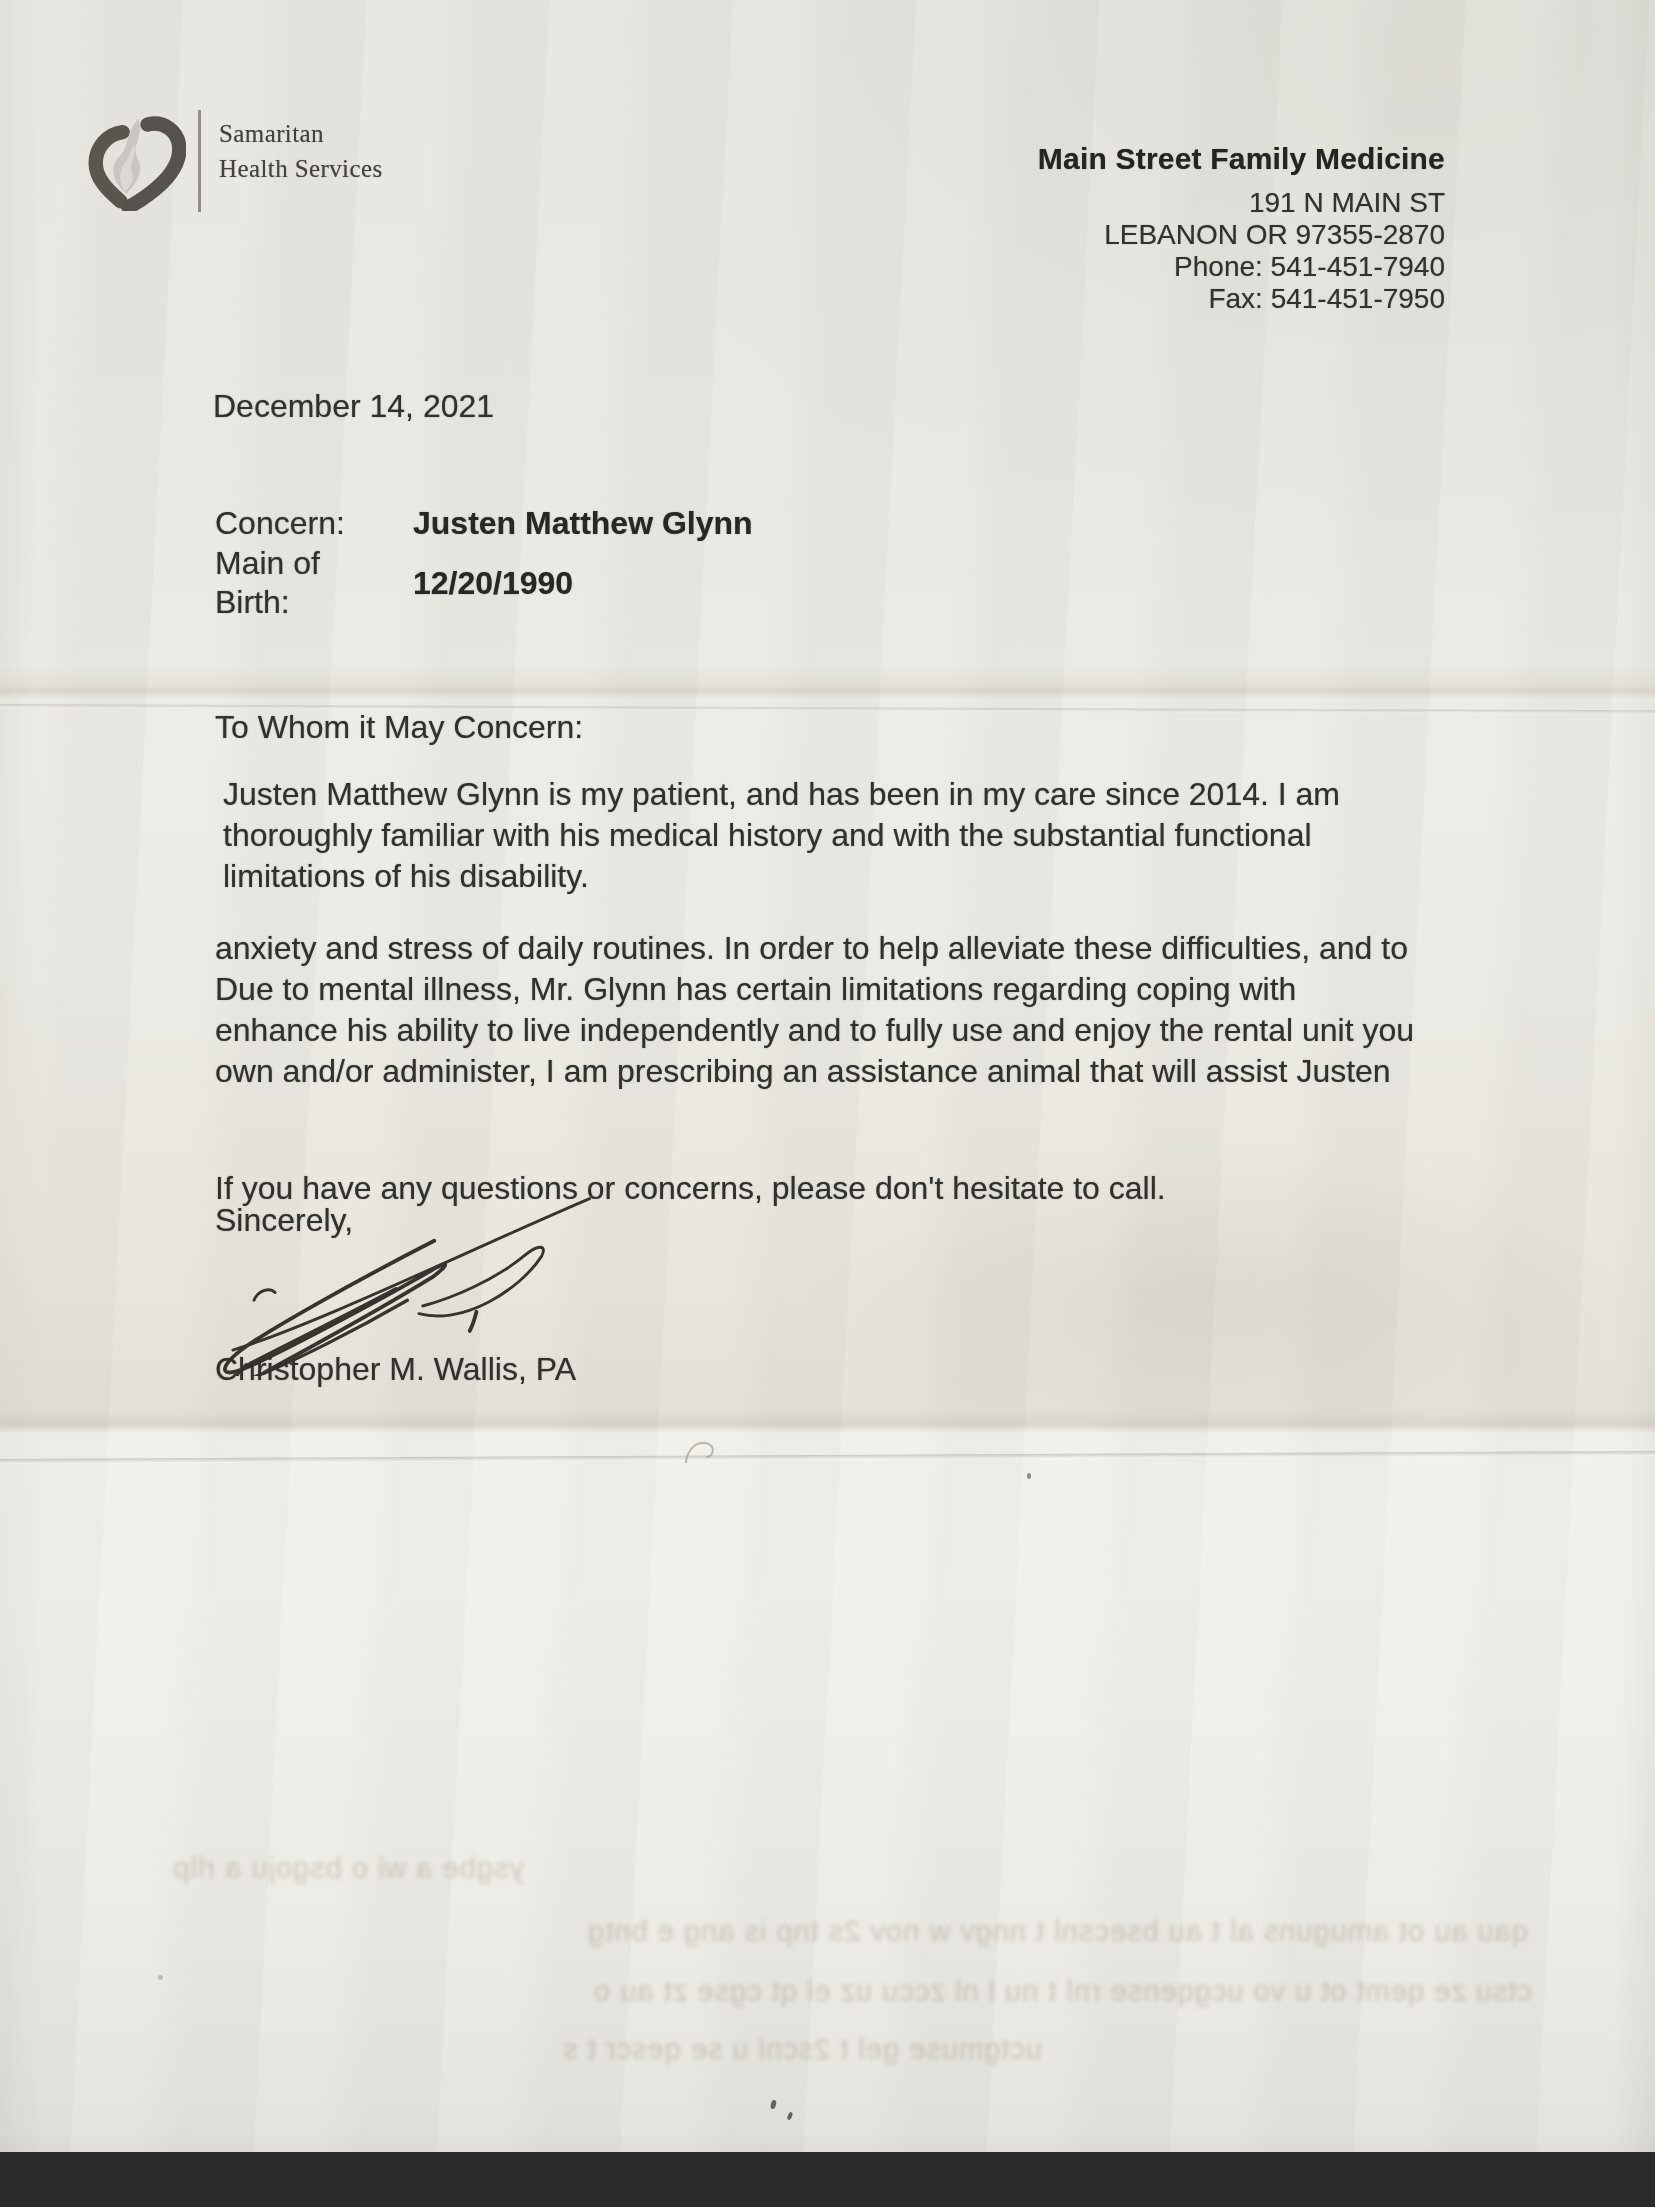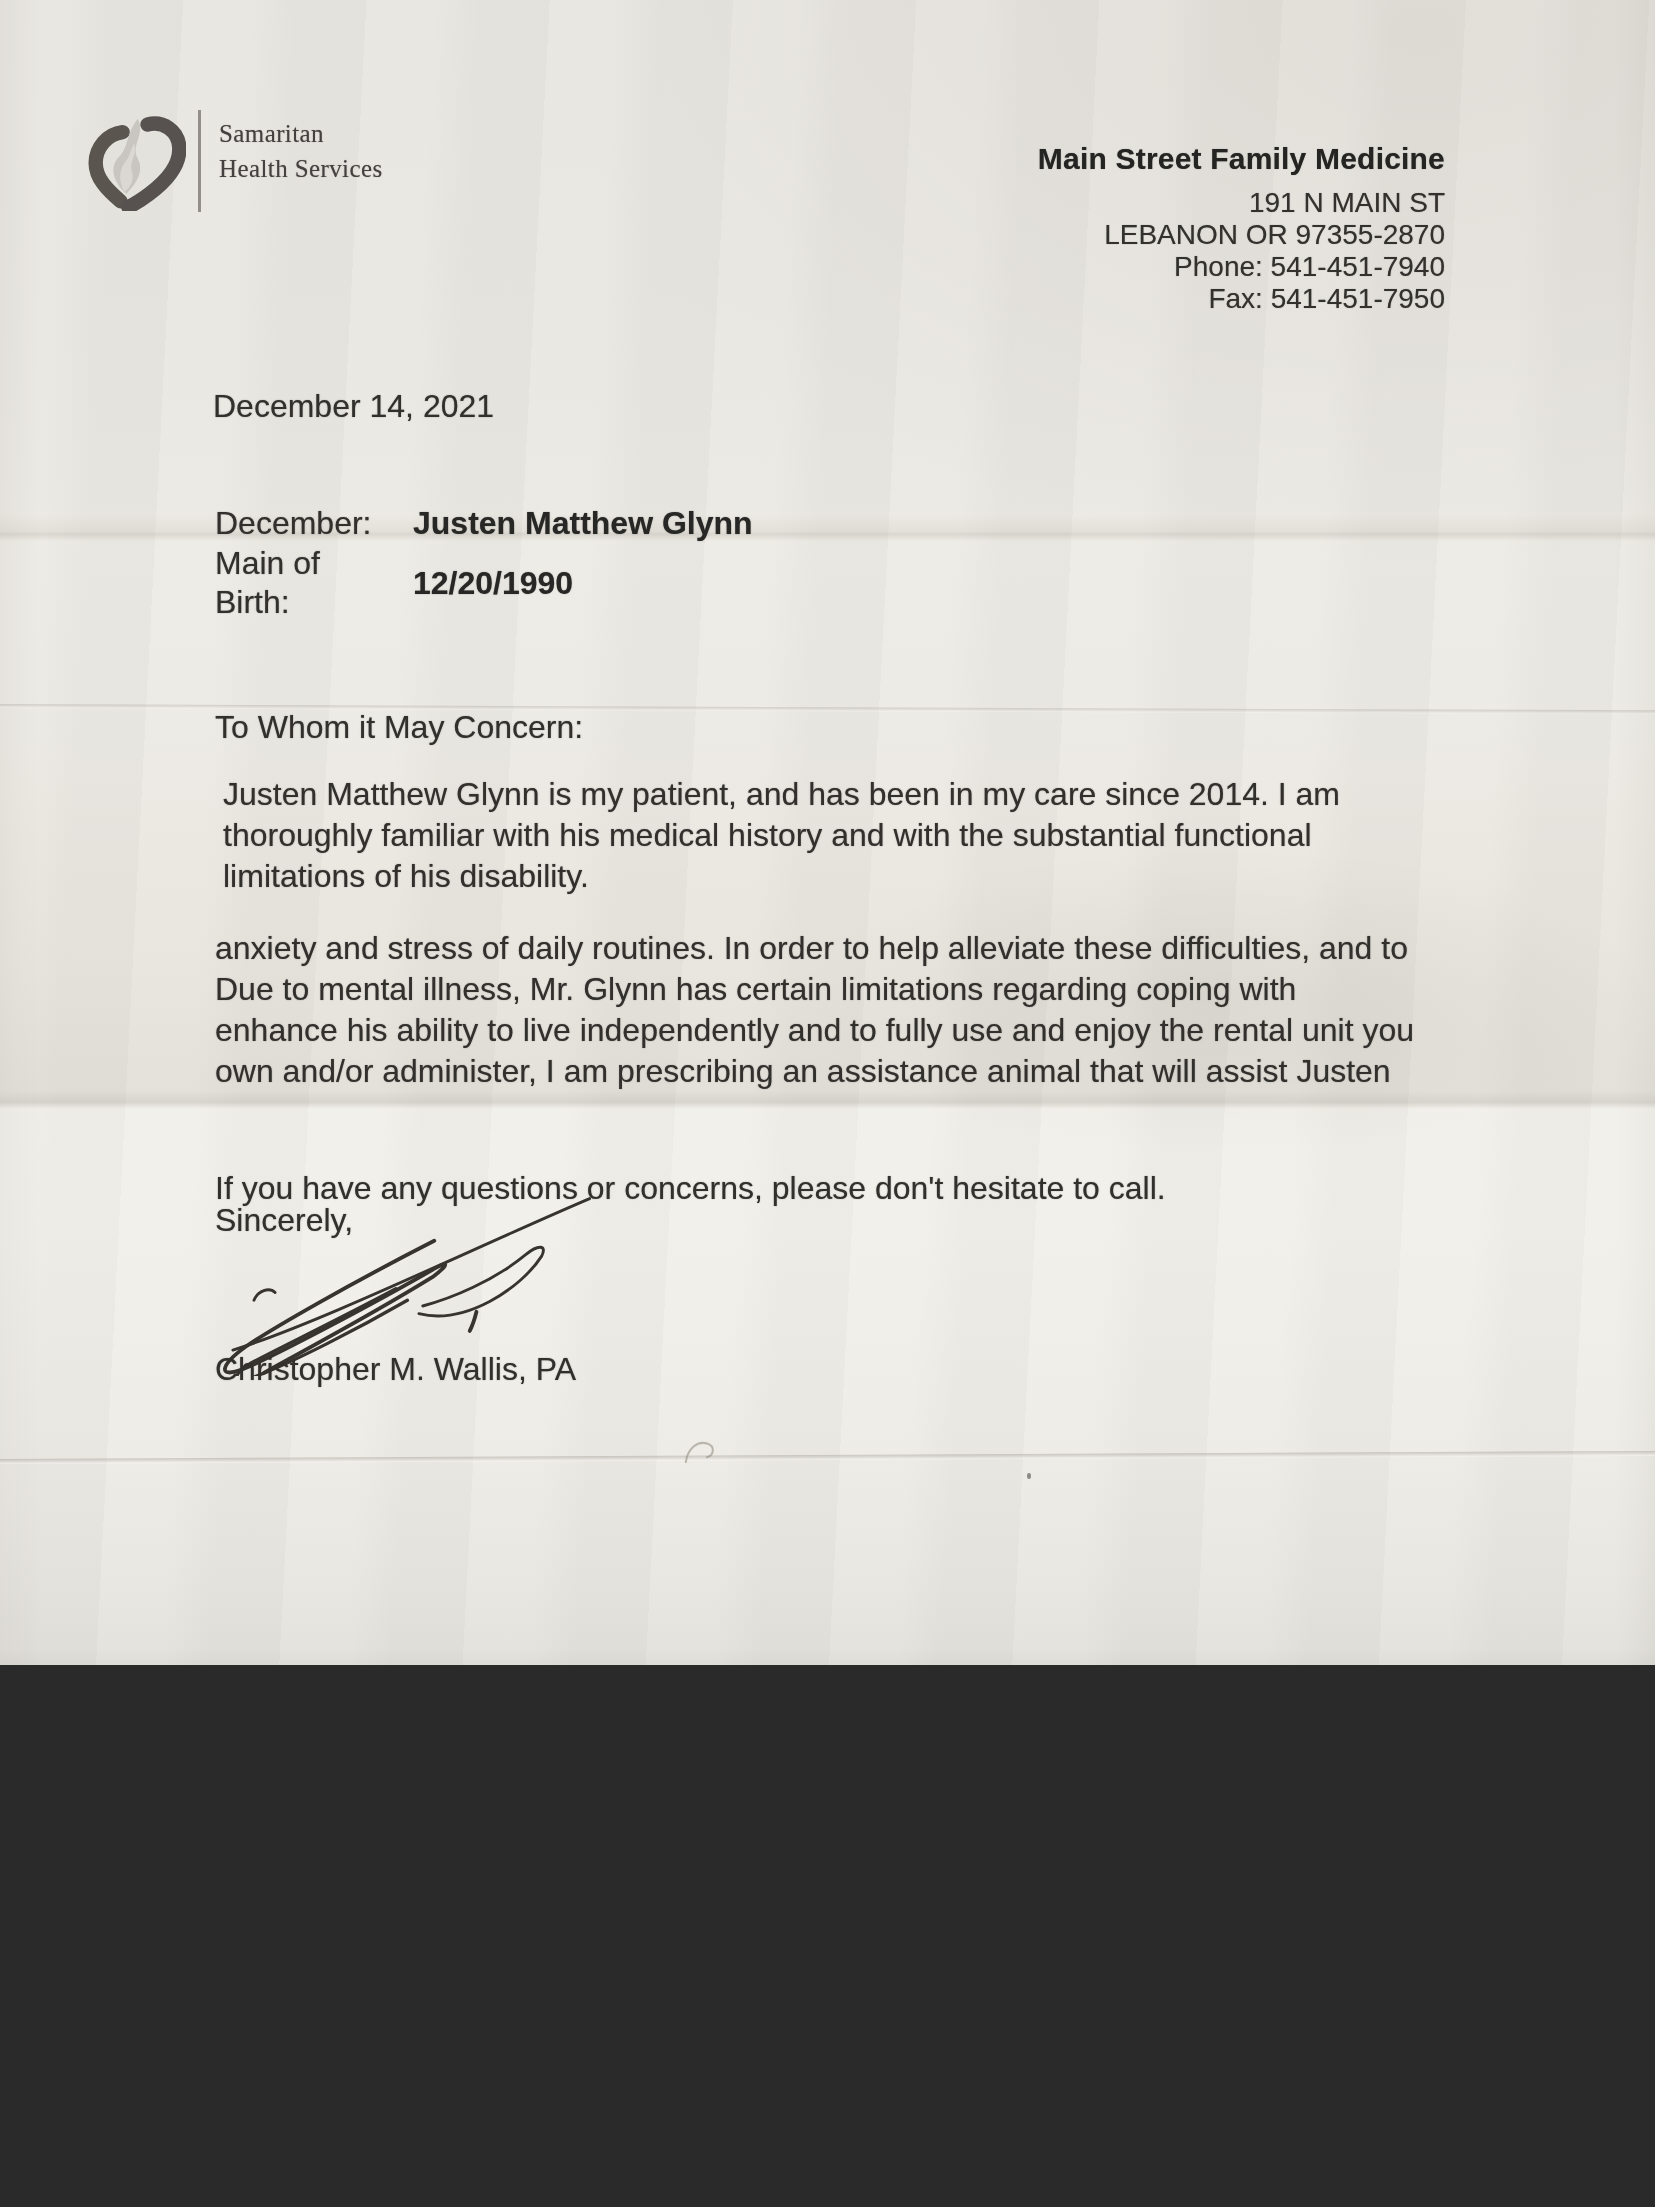--- a/index.html
+++ b/index.html
@@ -1,18 +1,18 @@
 <!DOCTYPE html>
 <html><head>
 <meta charset="utf-8">
 <style>
   html,body{margin:0;padding:0;background:#2a2a2a;}
   .photo{
     position:relative;
-    width:1655px;height:1665px;
+    width:1655px;height:2152px;
     overflow:hidden;
     font-family:"Liberation Sans", sans-serif;
     color:#31302d;
     
     background:
       radial-gradient(1249px 769px at 86% 2%, rgba(120,115,105,.07), transparent 70%),
       radial-gradient(596px 211px at 74% 60%, rgba(110,104,95,.09), transparent 72%),
       linear-gradient(90deg, rgba(90,85,78,.06), transparent 2.5%, transparent 97.5%, rgba(90,85,78,.05)),
       linear-gradient(180deg,
         #e8e6e0 0%,
@@ -116,21 +116,21 @@
     <div class="clinic-address">
       <div>191 N MAIN ST</div>
       <div>LEBANON OR 97355-2870</div>
       <div>Phone: 541-451-7940</div>
       <div>Fax: 541-451-7950</div>
     </div>
   </div>
 
   <div class="txt" style="left:213px;top:386px;">December 14, 2021</div>
 
-  <div class="txt" style="left:215px;top:503px;">December:</div>
+  <div class="txt" style="left:215px;top:503px;">Concern:</div>
   <div class="txt b" style="left:413px;top:503px;">Justen Matthew Glynn</div>
   <div class="txt" style="left:215px;top:543px;">Main of</div>
   <div class="txt b" style="left:413px;top:543px;margin-top:20px;">12/20/1990</div>
   <div class="txt" style="left:215px;top:582px;">Birth:</div>
 
   <div class="txt" style="left:215px;top:707px;">To Whom it May Concern:</div>
 
   <div class="txt" style="left:215px;top:774px;margin-left:8px;">
     <div>Justen Matthew Glynn is my patient, and has been in my care since 2014. I am</div>
     <div>thoroughly familiar with his medical history and with the substantial functional</div>

